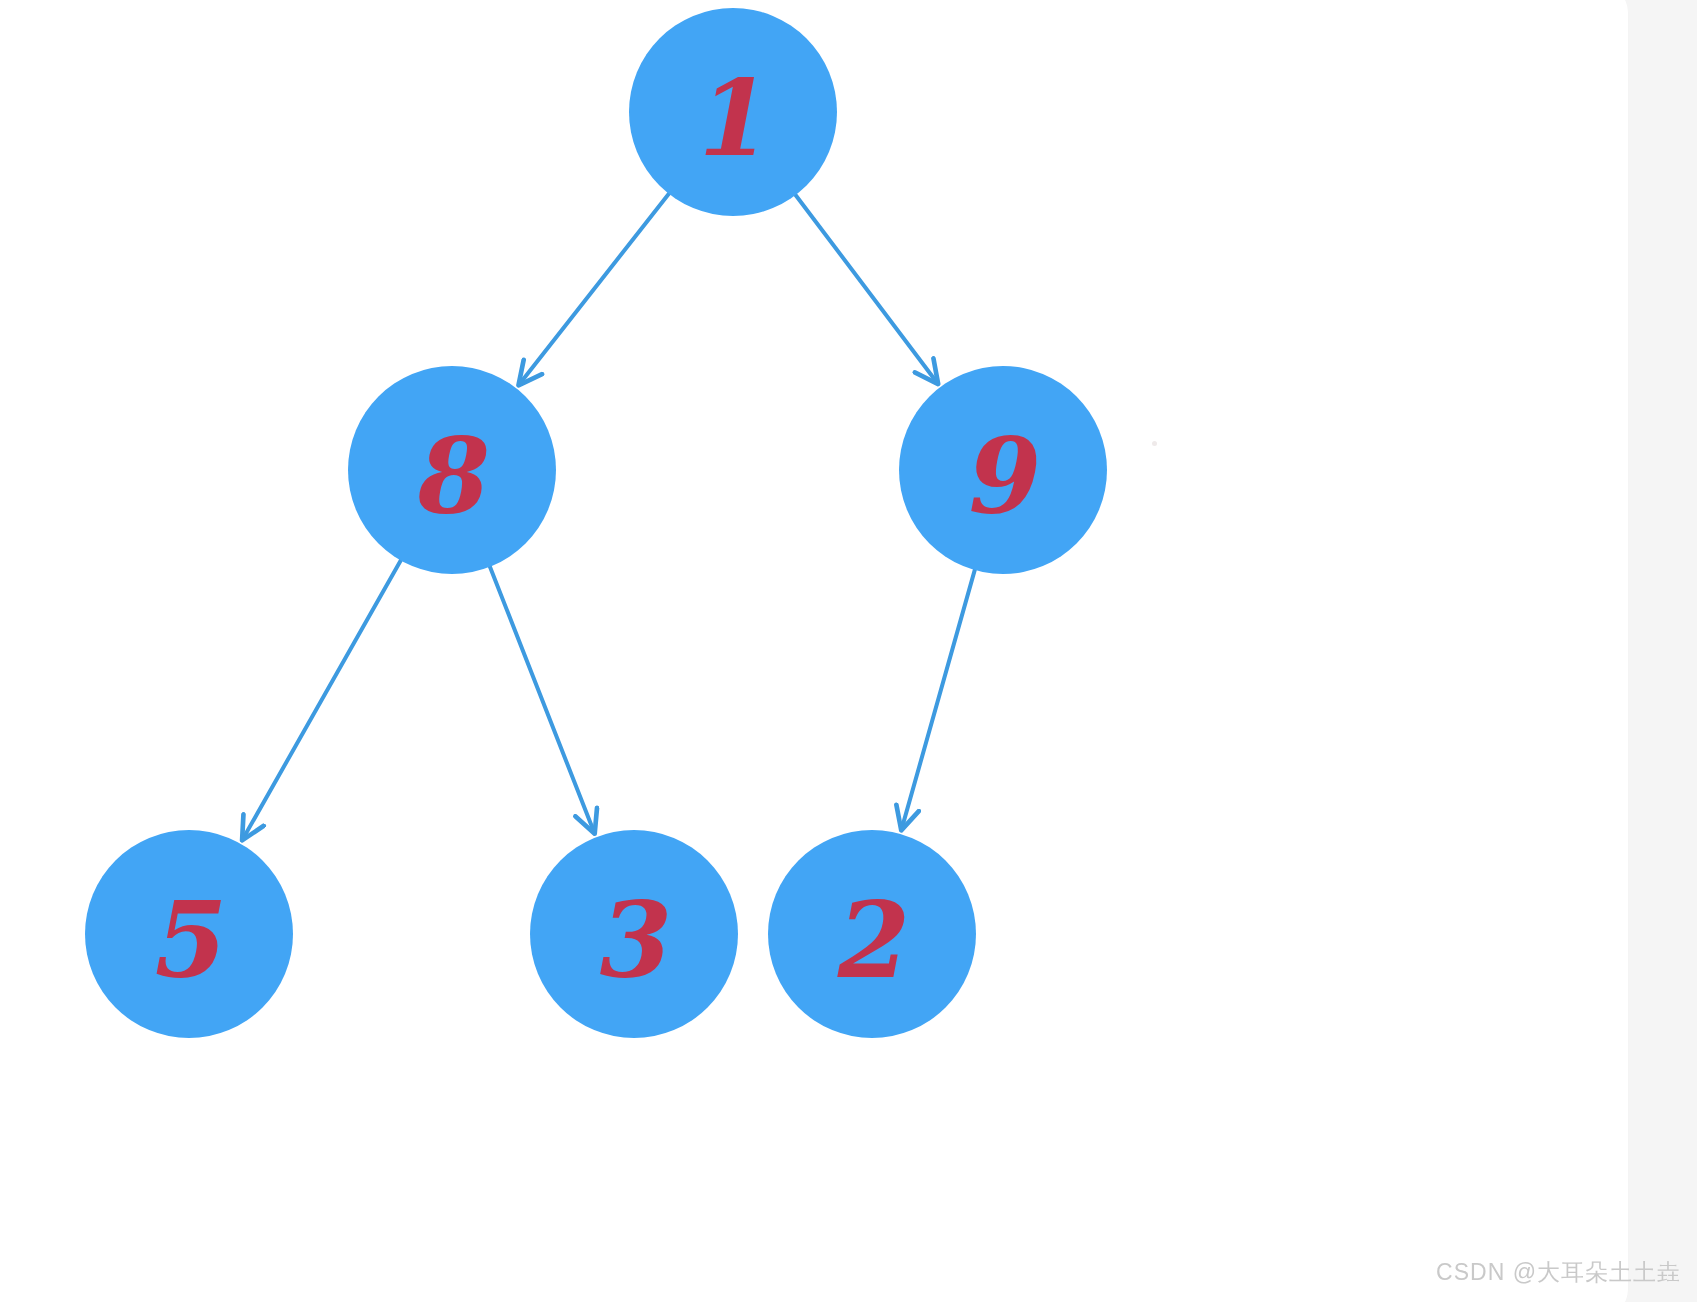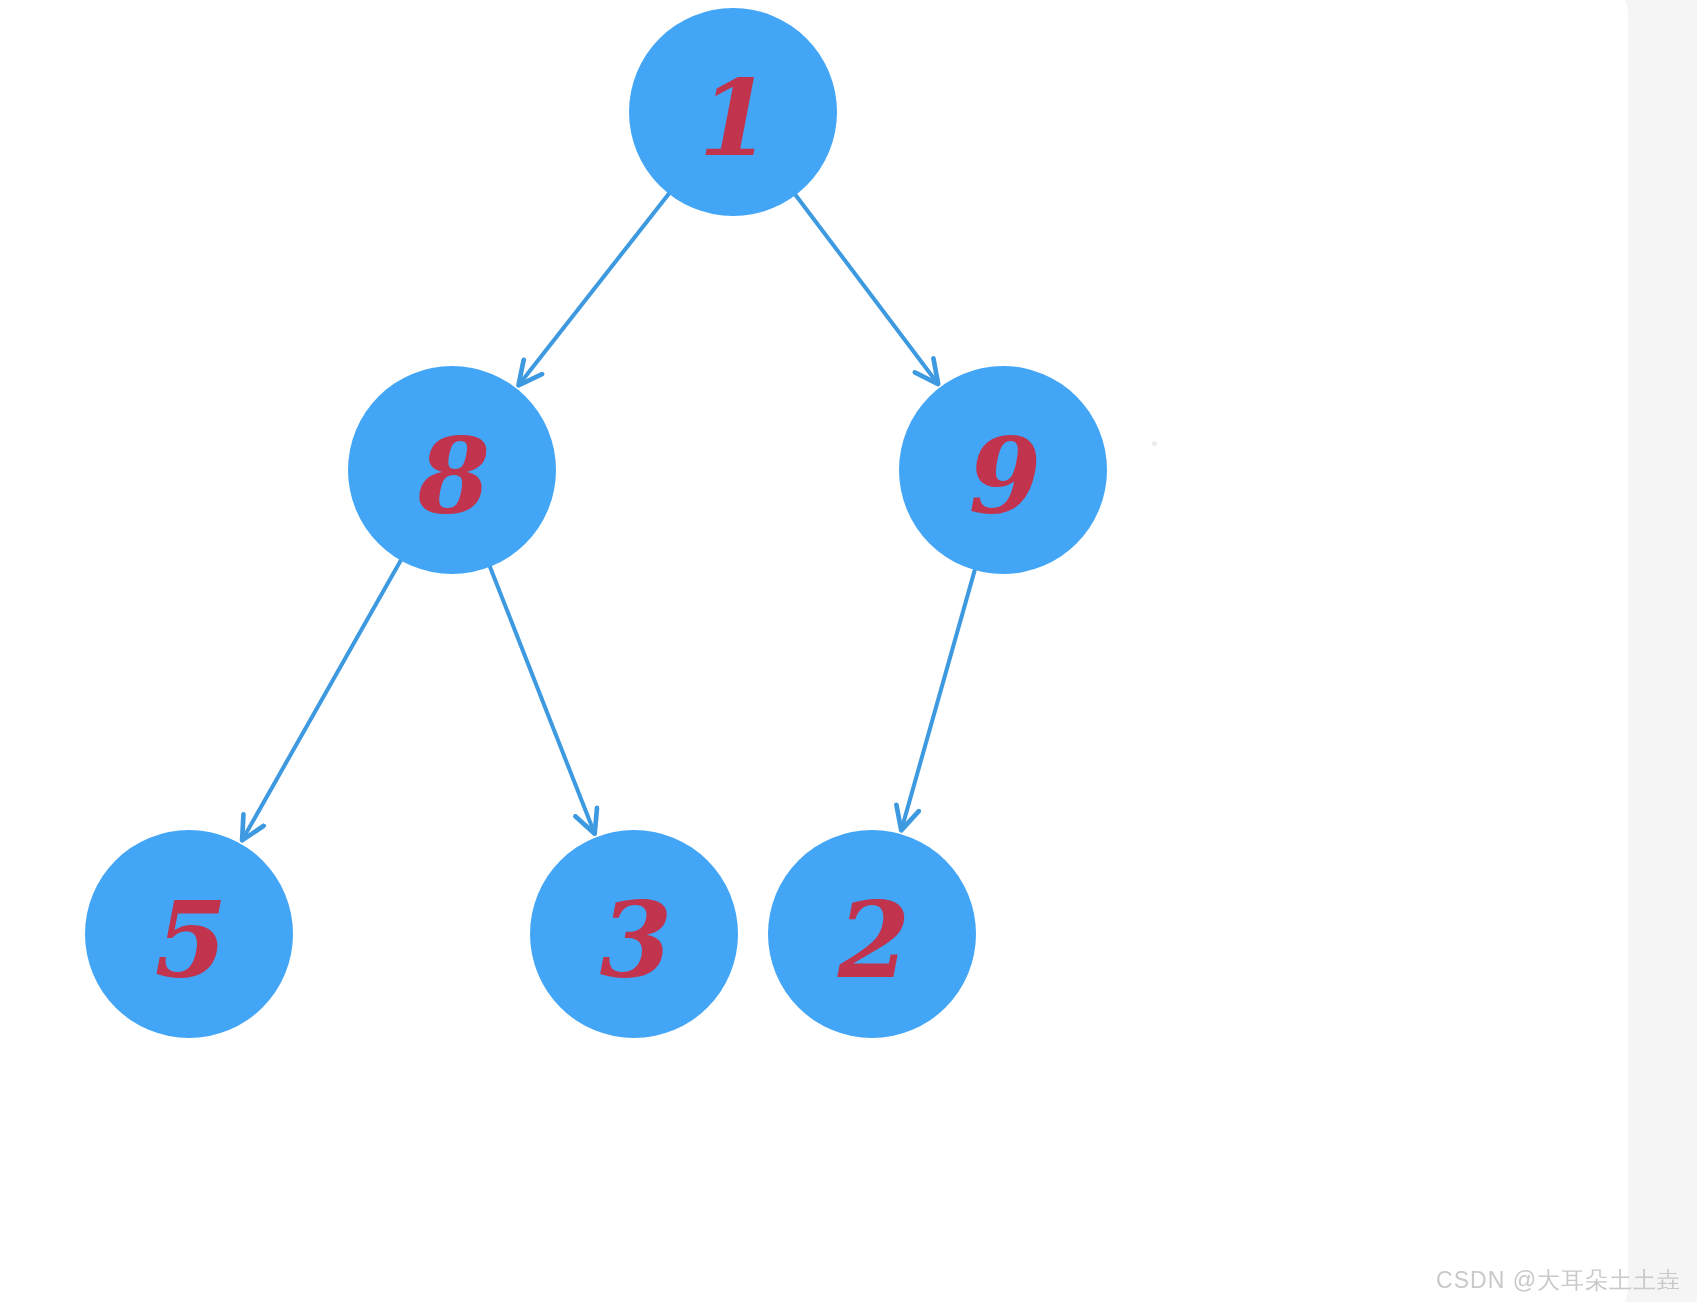--- a/index.html
+++ b/index.html
@@ -56,21 +56,21 @@
   }
 
   .edge-line {
     stroke-linecap: round;
     fill: none;
   }
 
   .watermark {
     position: absolute;
     right: 16px;
-    bottom: 6px;
+    bottom: 14px;
     color: #c9c9c9;
     font-family: "Liberation Sans", sans-serif;
     font-size: 23px;
     letter-spacing: 1px;
     white-space: nowrap;
     user-select: none;
   }
 
   
   .speck {

